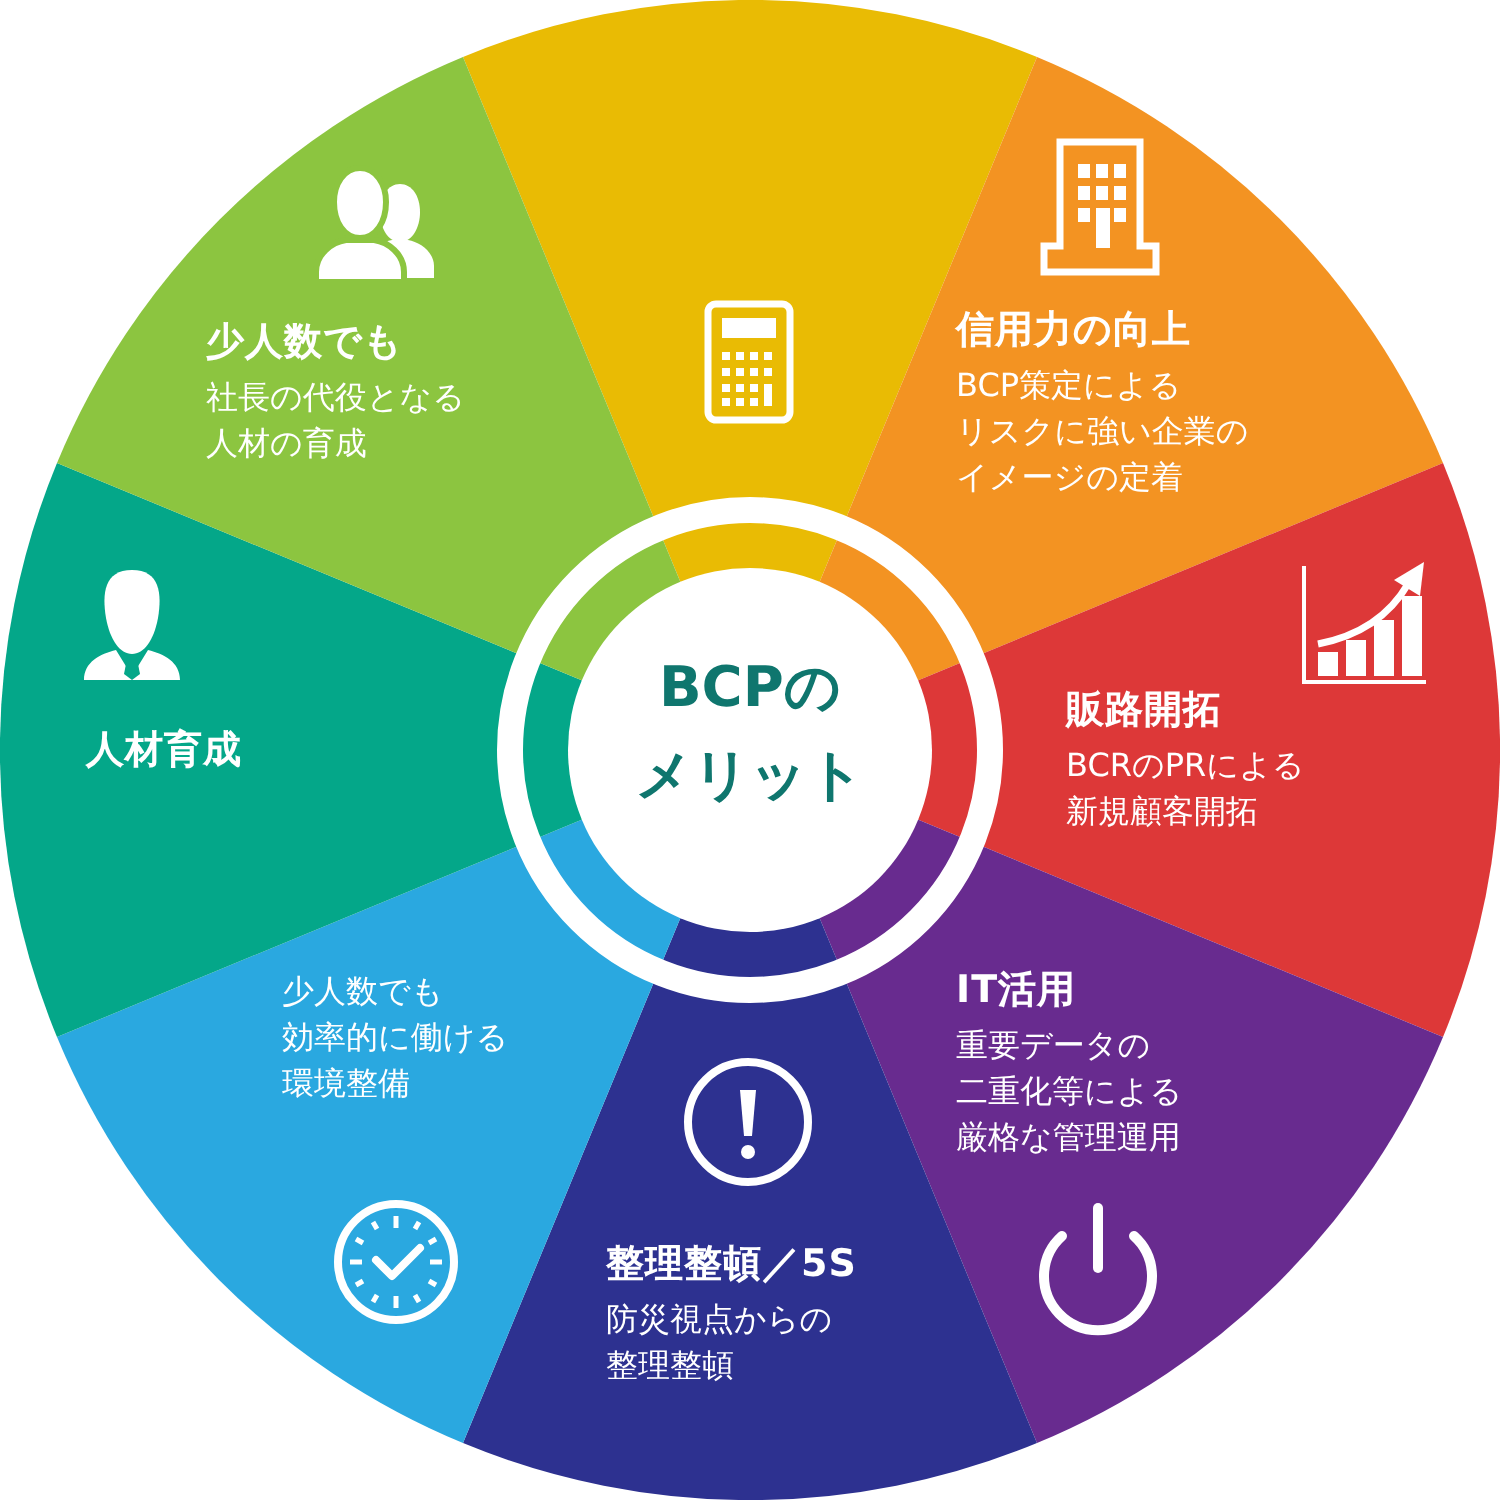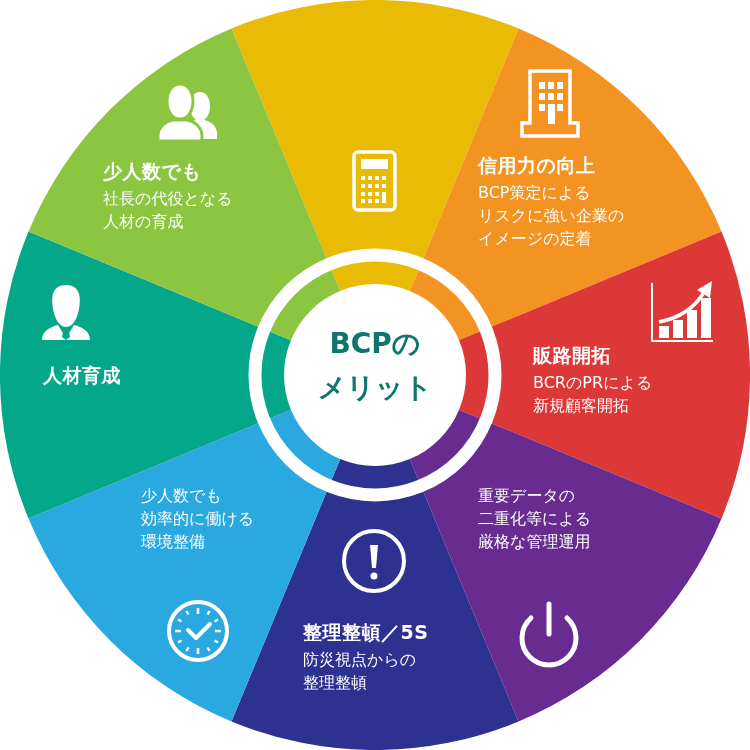--- a/index.html
+++ b/index.html
@@ -132,20 +132,21 @@
 イメージの定着</span>
 </div>
 
 <div class="label" style="left:533px; top:344px;">
   <span class="ttl">販路開拓</span>
   <span class="desc">BCRのPRによる
 新規顧客開拓</span>
 </div>
 
 <div class="label" style="left:478px; top:484px;">
+  <span class="ttl">IT活用</span>
   <span class="desc">重要データの
 二重化等による
 厳格な管理運用</span>
 </div>
 
 <div class="label" style="left:303px; top:621px;">
   <span class="ttl">整理整頓／5S</span>
   <span class="desc">防災視点からの
 整理整頓</span>
 </div>

